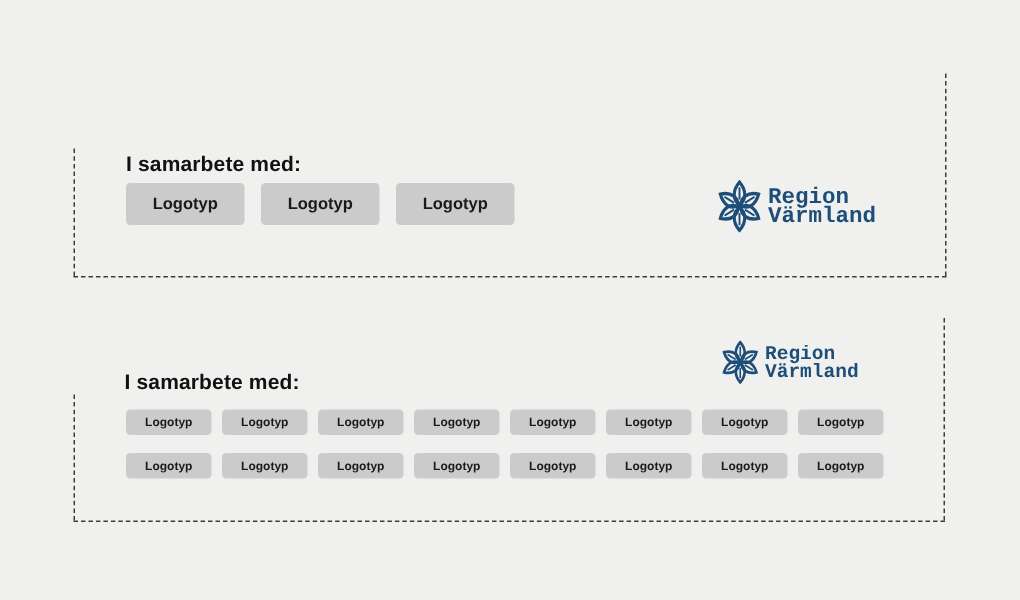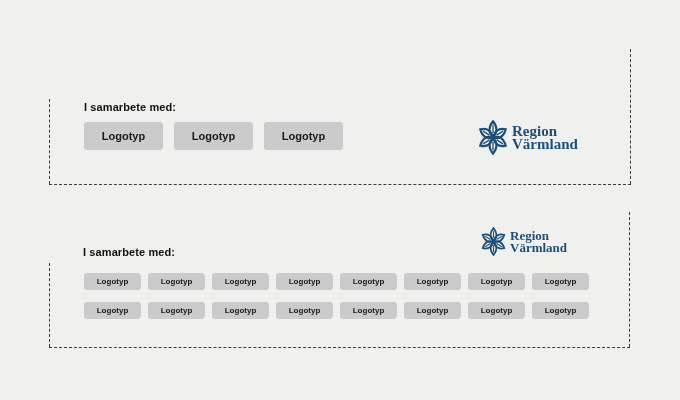--- a/index.html
+++ b/index.html
@@ -22,21 +22,21 @@
   .dash-top-right{left:630px;top:49px;height:135px;}
   .dash-top-bottom{left:49px;top:184px;width:582px;}
 
   
   .dash-bot-left{left:49px;top:263px;height:84px;}
   .dash-bot-right{left:629px;top:212px;height:135px;}
   .dash-bot-bottom{left:49px;top:347px;width:581px;}
 
   .coop-label{
     position:absolute;
-    font-size:11px;font-weight:bold;color:#111;
+    font-size:14px;font-weight:bold;color:#111;
     letter-spacing:0.1px;
   }
   .coop-label.top{left:84px;top:101px;}
   .coop-label.bottom{left:83px;top:246px;}
 
   .ph-box{
     background:#cbcbcb;
     border-radius:3px;
     display:flex;align-items:center;justify-content:center;
     color:#1a1a1a;
@@ -55,21 +55,21 @@
     column-gap:7px;row-gap:12px;
   }
   .grid-bottom .ph-box{width:57px;height:17px;font-size:8px;}
 
   .brand-logo{
     position:absolute;
     display:flex;align-items:center;
     color:#1d4e79;
   }
   .brand-logo .wordmark{
-    font-family:Liberation Serif, serif;
+    font-family:Liberation Mono, monospace;
     font-weight:bold;
     margin-left:3px;
   }
   .logo-top{left:477px;top:120px;}
   .logo-top .wordmark{font-size:15px;line-height:13px;}
   .logo-bottom{left:480px;top:227px;}
   .logo-bottom .wordmark{font-size:13px;line-height:11.5px;}
 </style>
 </head>
 <body>

